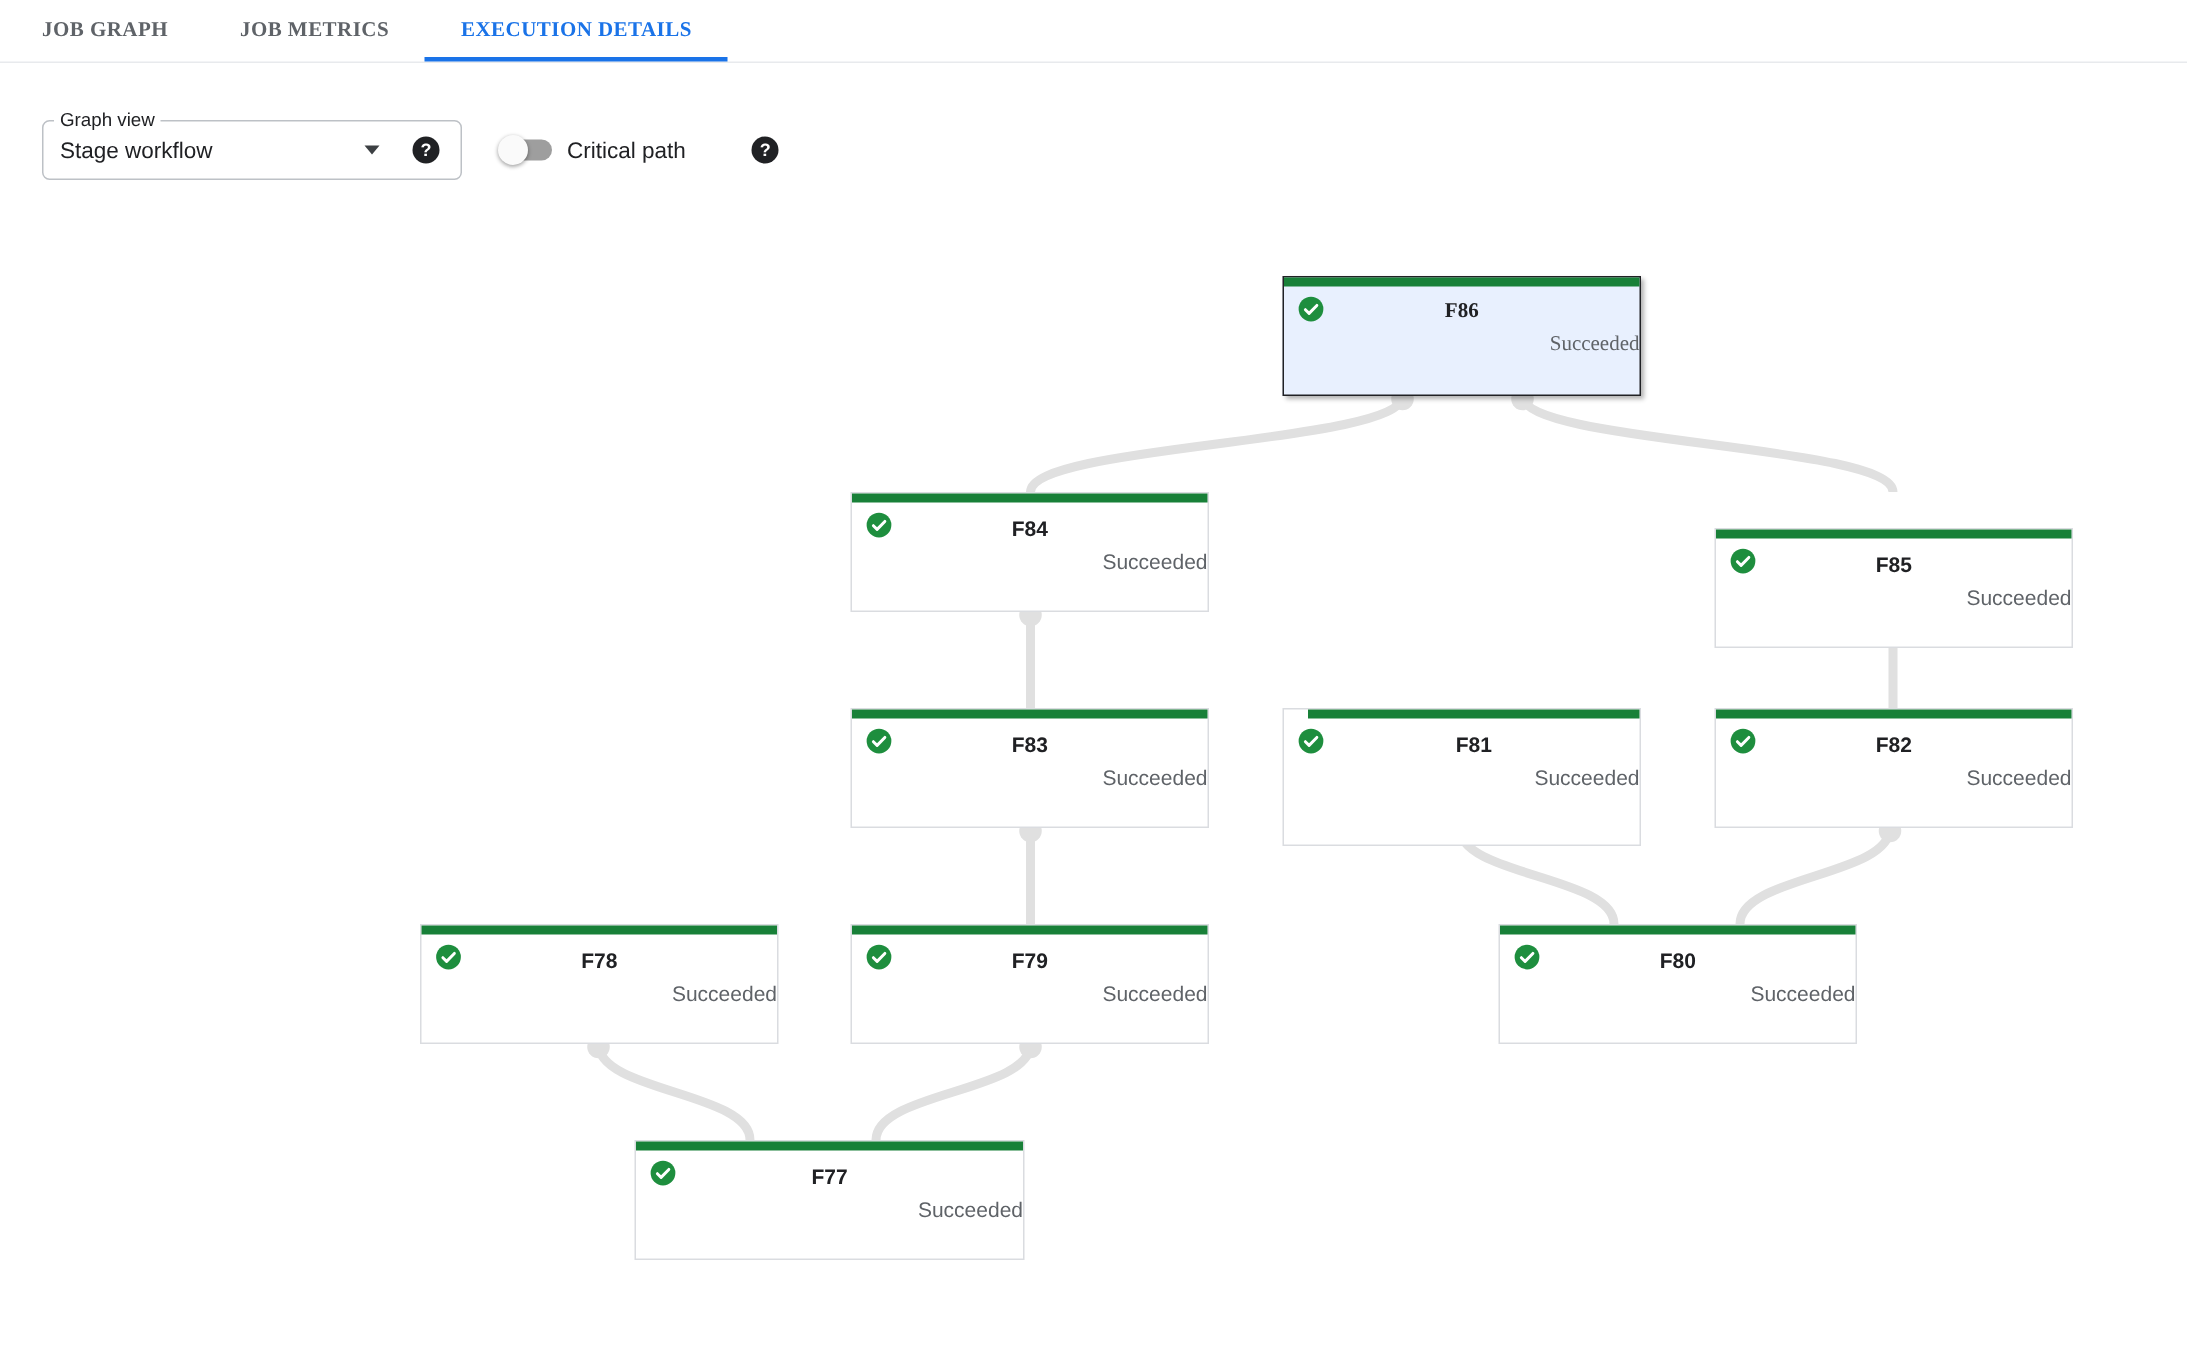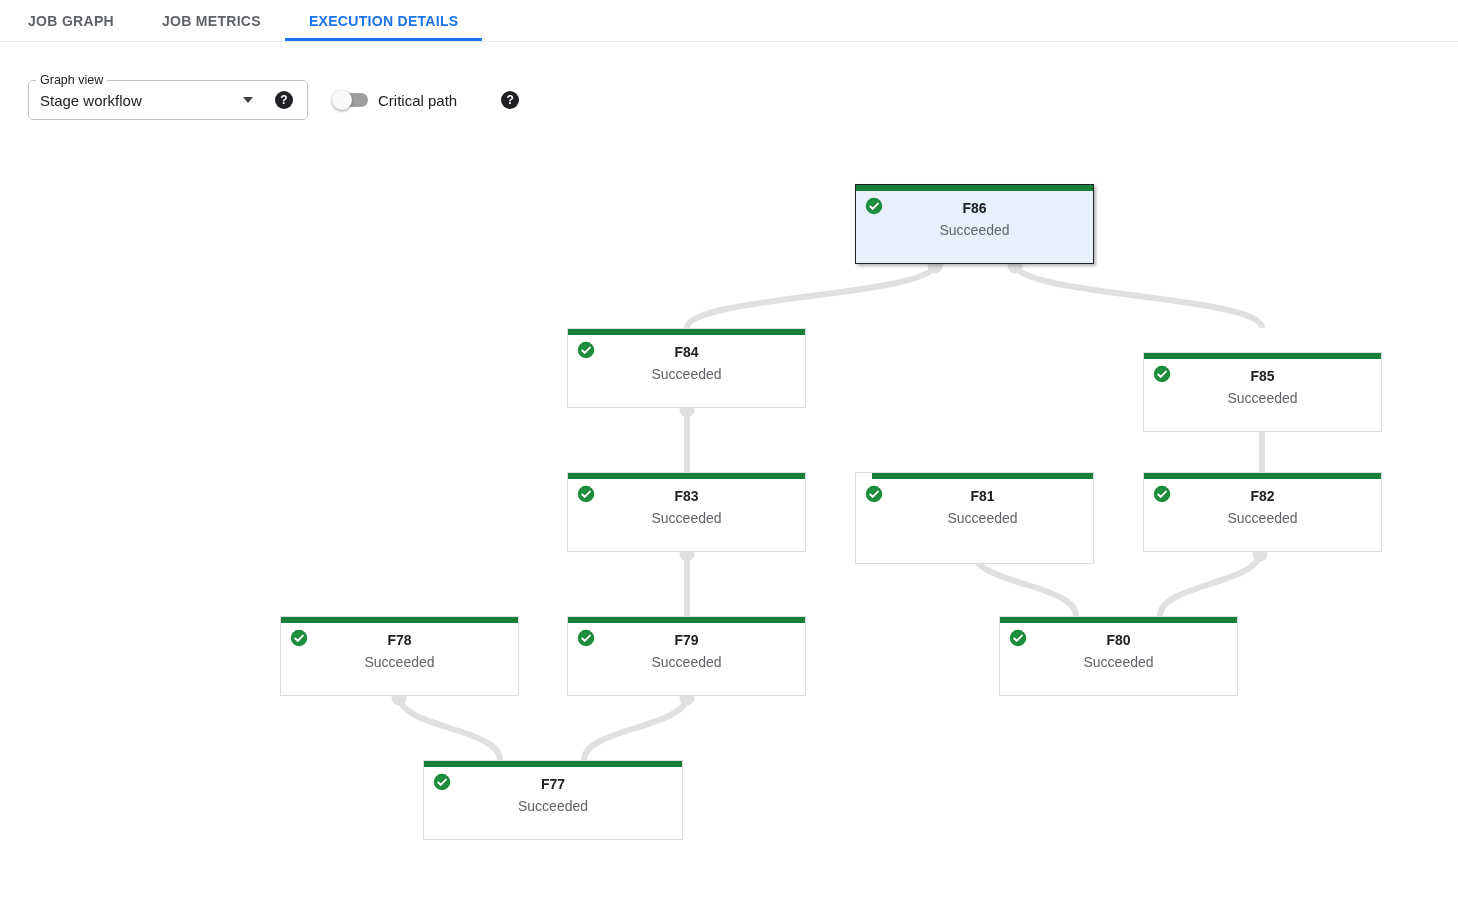--- a/index.html
+++ b/index.html
@@ -22,21 +22,21 @@
   }
   
   .tabbar{
     display:flex;align-items:stretch;height:42px;
     border-bottom:1px solid #e8eaed;
     padding-left:4px;background:#fff;
   }
   .tab{
     display:flex;align-items:center;justify-content:flex-start;
     padding:0 24px;font-size:14px;font-weight:700;letter-spacing:.3px;
-    color:var(--text-secondary);cursor:pointer;position:relative;white-space:nowrap;
+    color:var(--text-secondary);cursor:pointer;position:relative;white-space:nowrap;font-family:Liberation Serif, serif;
   }
   .tab.active{color:var(--accent);}
   .tab.active::after{
     content:"";position:absolute;left:0;right:0;bottom:0;height:3px;
     background:var(--accent);
   }
   
   .toolbar{
     display:flex;align-items:center;
     margin:38px 0 0 28px;height:40px;
@@ -80,33 +80,34 @@
   .edges path{fill:none;stroke:var(--edge);stroke-width:6;}
   .edges circle{fill:var(--edge);}
   .nodes{position:absolute;left:0;top:-42px;width:1458px;height:907px;}
   .node{
     position:absolute;background:#fff;border:1px solid var(--node-border);
     cursor:pointer;
   }
   .node.selected{
     background:var(--selected-bg);border:1px solid var(--selected-border);
     box-shadow:2px 2px 3px rgba(0,0,0,.3);
+    font-family:Liberation Serif, serif;
   }
   .node .bar{height:6px;width:100%;background:var(--green-bar);}
   .node .check{
     position:absolute;left:9px;top:12px;width:18px;height:18px;
   }
   .node .check circle{fill:var(--check-green);}
   .node .check path{fill:none;stroke:#fff;stroke-width:2.6;stroke-linecap:round;stroke-linejoin:round;}
   .node .ntitle{
     margin-top:9px;text-align:center;font-size:14px;font-weight:700;color:var(--text-primary);
     line-height:16px;
   }
   .node .nstatus{
-    margin-top:6px;text-align:center;font-size:14px;color:var(--text-secondary);line-height:16px;
+    margin-top:6px;text-align:right;font-size:14px;color:var(--text-secondary);line-height:16px;
   }
 </style>
 </head>
 <body>
 
 <div class="tabbar">
   <div class="tab">
     <span>JOB GRAPH</span>
   </div>
   <div class="tab">

